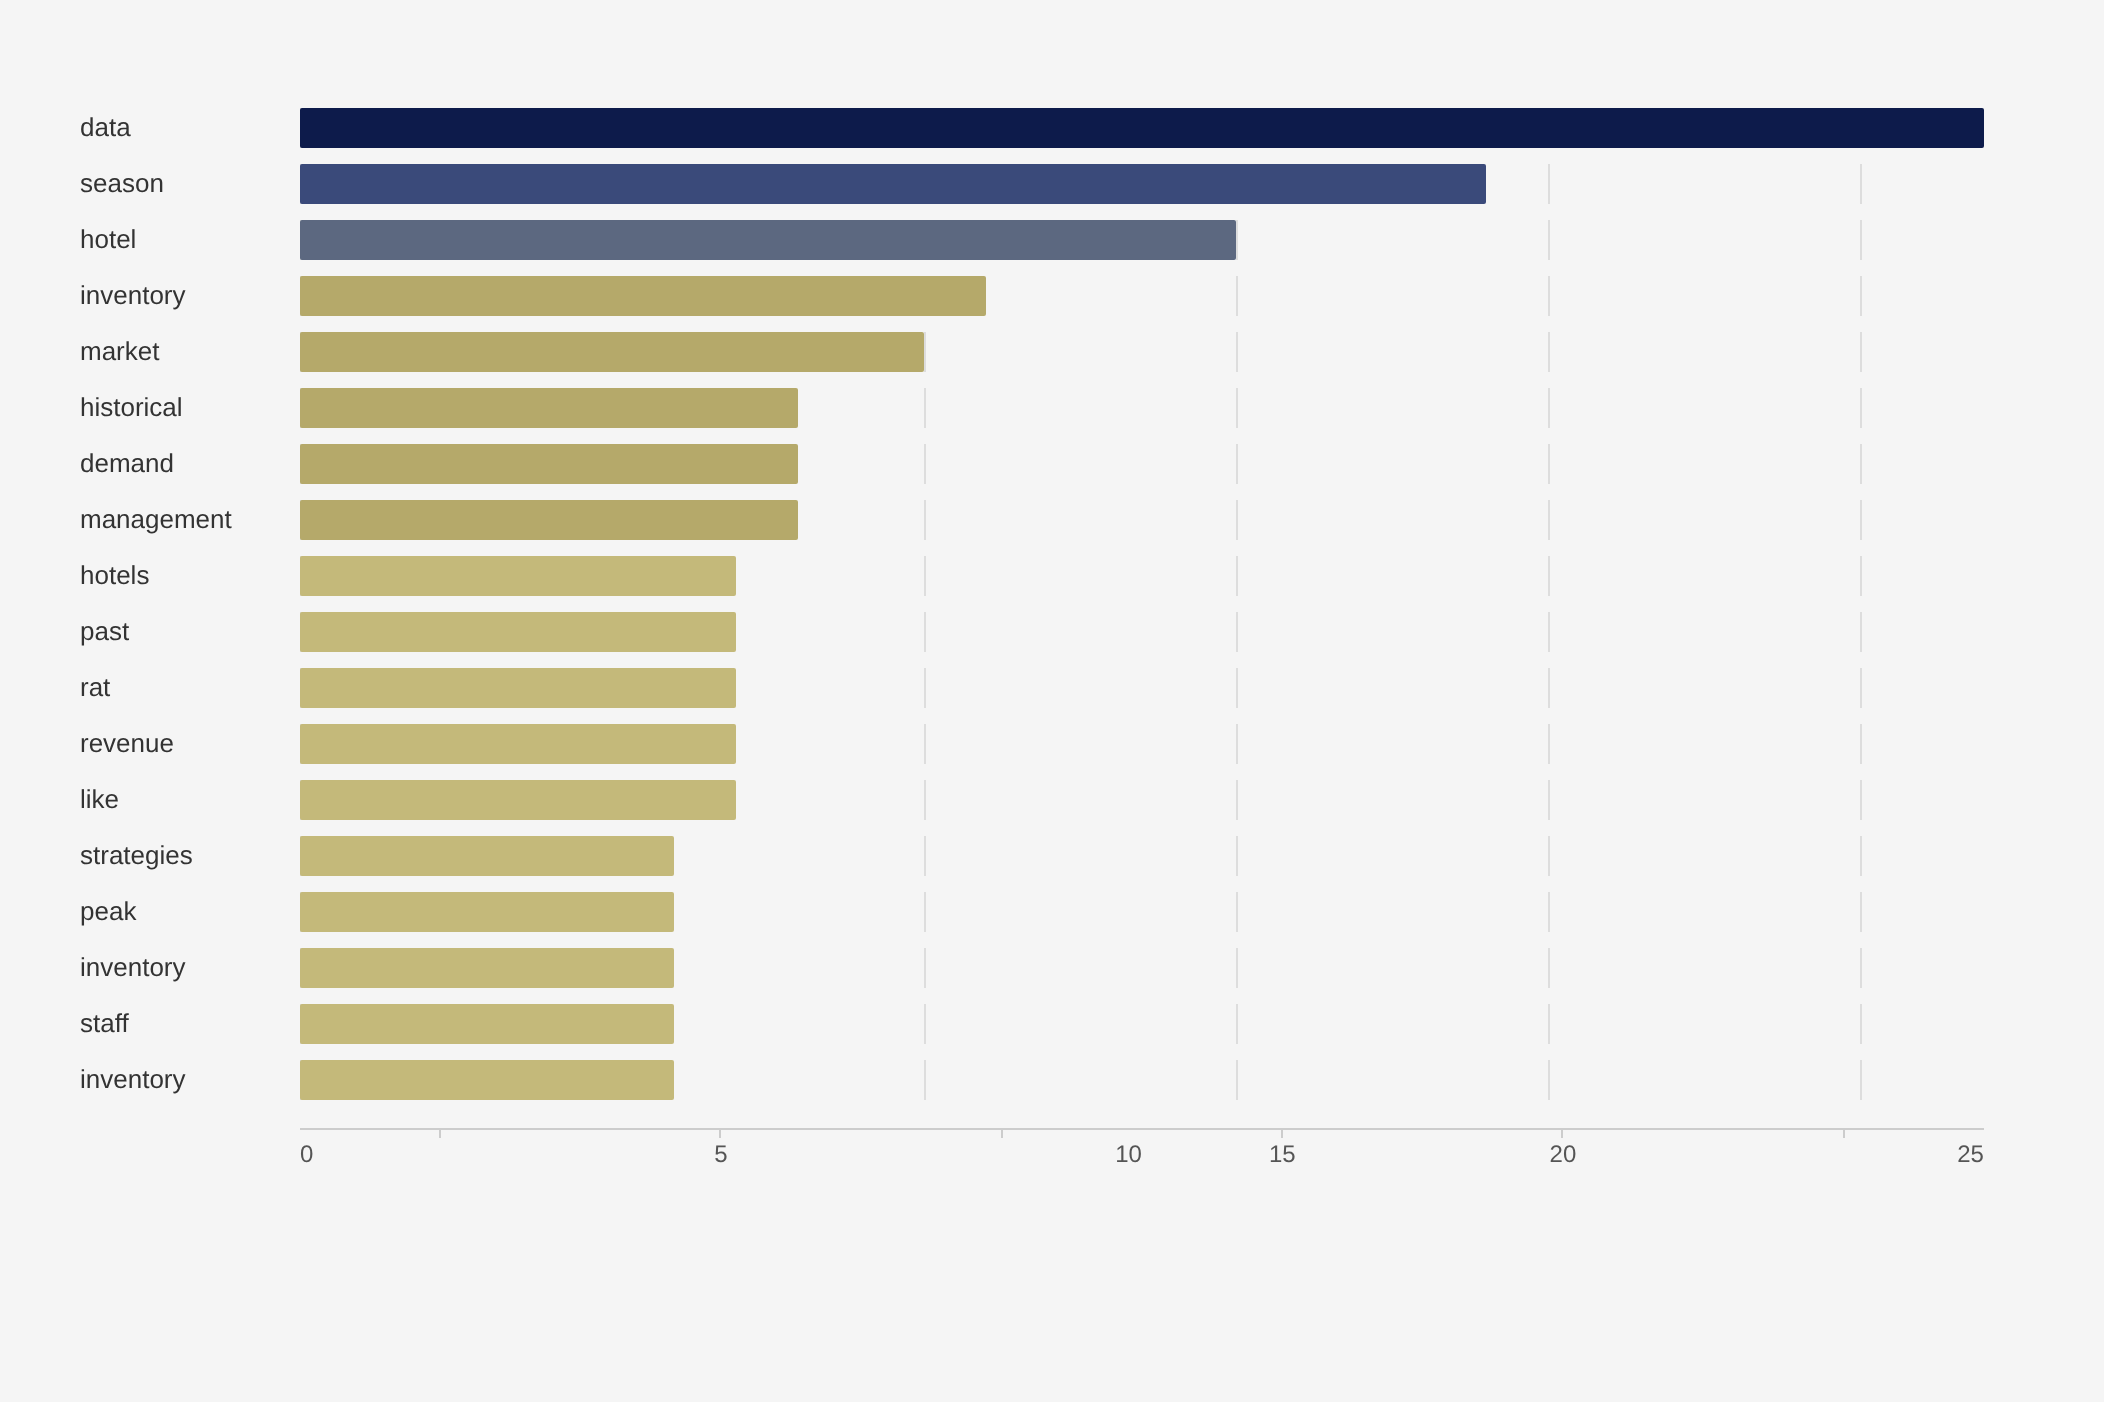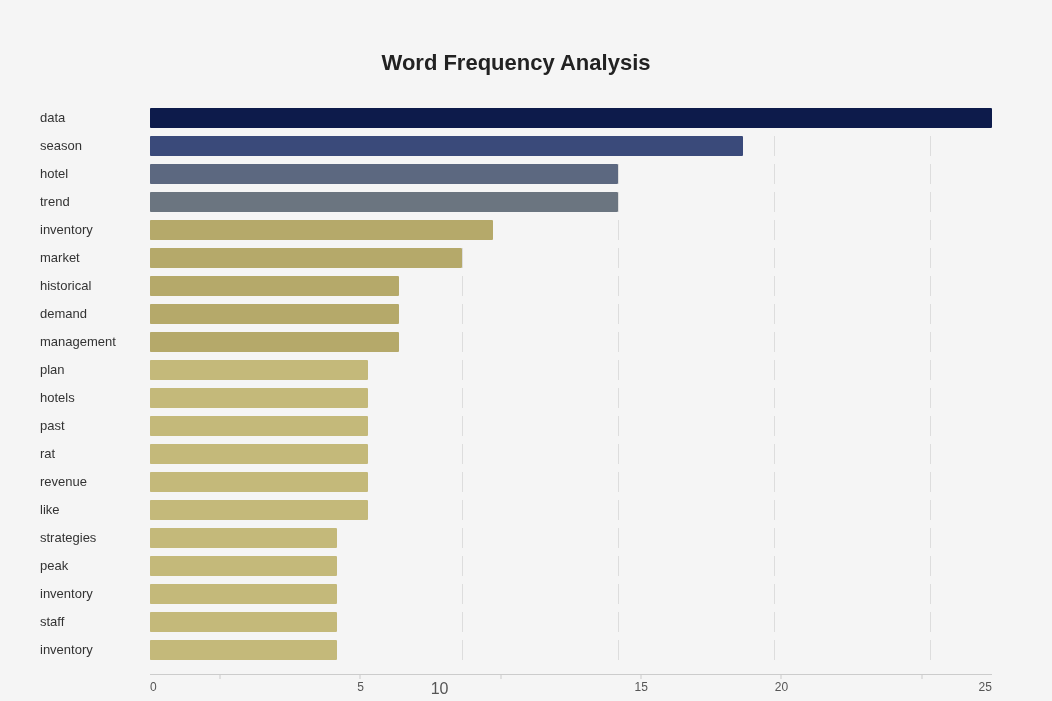--- a/index.html
+++ b/index.html
@@ -79,21 +79,20 @@
       transform: translateX(-50%);
       width: 1px;
       height: 5px;
       background: #ccc;
     }
   </style>
 </head>
 <body>
 
 <div class="chart-container">
-  <div class="chart-title">Word Frequency Analysis</div>
 
   <div style="position: relative; margin-left: 110px; margin-bottom: 0;">
 
     <div id="grid-bg" style="position: absolute; top: 0; left: 0; width: 100%; height: 100%; pointer-events: none; z-index: 0;"></div>
   </div>
 
   <div class="chart-area" id="chart-area">
   <div class="bar-row">
         <div class="bar-label">data</div>
         <div class="bar-track" style="position: relative;">
@@ -130,34 +129,20 @@
             <div style="position: absolute; left: 18.5185%; top: 0px; width: 1px; height: 100%; background: rgb(221, 221, 221);"></div>
             <div style="position: absolute; left: 37.037%; top: 0px; width: 1px; height: 100%; background: rgb(221, 221, 221);"></div>
             <div style="position: absolute; left: 55.5556%; top: 0px; width: 1px; height: 100%; background: rgb(221, 221, 221);"></div>
             <div style="position: absolute; left: 74.0741%; top: 0px; width: 1px; height: 100%; background: rgb(221, 221, 221);"></div>
             <div style="position: absolute; left: 92.5926%; top: 0px; width: 1px; height: 100%; background: rgb(221, 221, 221);"></div>
           </div>
           <div class="bar-fill" style="width: 55.5556%; background-color: rgb(92, 104, 128); position: relative; z-index: 1;"></div>
         </div>
       </div>
       <div class="bar-row">
-        <div class="bar-label">trend</div>
-        <div class="bar-track" style="position: relative;">
-          <div style="position: absolute; top: 0px; left: 0px; width: 100%; height: 100%; pointer-events: none;">
-            <div style="position: absolute; left: 0%; top: 0px; width: 1px; height: 100%; background: rgb(221, 221, 221);"></div>
-            <div style="position: absolute; left: 18.5185%; top: 0px; width: 1px; height: 100%; background: rgb(221, 221, 221);"></div>
-            <div style="position: absolute; left: 37.037%; top: 0px; width: 1px; height: 100%; background: rgb(221, 221, 221);"></div>
-            <div style="position: absolute; left: 55.5556%; top: 0px; width: 1px; height: 100%; background: rgb(221, 221, 221);"></div>
-            <div style="position: absolute; left: 74.0741%; top: 0px; width: 1px; height: 100%; background: rgb(221, 221, 221);"></div>
-            <div style="position: absolute; left: 92.5926%; top: 0px; width: 1px; height: 100%; background: rgb(221, 221, 221);"></div>
-          </div>
-          <div class="bar-fill" style="width: 55.5556%; background-color: rgb(107, 117, 128); position: relative; z-index: 1;"></div>
-        </div>
-      </div>
-      <div class="bar-row">
         <div class="bar-label">inventory</div>
         <div class="bar-track" style="position: relative;">
           <div style="position: absolute; top: 0px; left: 0px; width: 100%; height: 100%; pointer-events: none;">
             <div style="position: absolute; left: 0%; top: 0px; width: 1px; height: 100%; background: rgb(221, 221, 221);"></div>
             <div style="position: absolute; left: 18.5185%; top: 0px; width: 1px; height: 100%; background: rgb(221, 221, 221);"></div>
             <div style="position: absolute; left: 37.037%; top: 0px; width: 1px; height: 100%; background: rgb(221, 221, 221);"></div>
             <div style="position: absolute; left: 55.5556%; top: 0px; width: 1px; height: 100%; background: rgb(221, 221, 221);"></div>
             <div style="position: absolute; left: 74.0741%; top: 0px; width: 1px; height: 100%; background: rgb(221, 221, 221);"></div>
             <div style="position: absolute; left: 92.5926%; top: 0px; width: 1px; height: 100%; background: rgb(221, 221, 221);"></div>
           </div>
@@ -211,34 +196,20 @@
         <div class="bar-track" style="position: relative;">
           <div style="position: absolute; top: 0px; left: 0px; width: 100%; height: 100%; pointer-events: none;">
             <div style="position: absolute; left: 0%; top: 0px; width: 1px; height: 100%; background: rgb(221, 221, 221);"></div>
             <div style="position: absolute; left: 18.5185%; top: 0px; width: 1px; height: 100%; background: rgb(221, 221, 221);"></div>
             <div style="position: absolute; left: 37.037%; top: 0px; width: 1px; height: 100%; background: rgb(221, 221, 221);"></div>
             <div style="position: absolute; left: 55.5556%; top: 0px; width: 1px; height: 100%; background: rgb(221, 221, 221);"></div>
             <div style="position: absolute; left: 74.0741%; top: 0px; width: 1px; height: 100%; background: rgb(221, 221, 221);"></div>
             <div style="position: absolute; left: 92.5926%; top: 0px; width: 1px; height: 100%; background: rgb(221, 221, 221);"></div>
           </div>
           <div class="bar-fill" style="width: 29.6296%; background-color: rgb(181, 169, 106); position: relative; z-index: 1;"></div>
-        </div>
-      </div>
-      <div class="bar-row">
-        <div class="bar-label">plan</div>
-        <div class="bar-track" style="position: relative;">
-          <div style="position: absolute; top: 0px; left: 0px; width: 100%; height: 100%; pointer-events: none;">
-            <div style="position: absolute; left: 0%; top: 0px; width: 1px; height: 100%; background: rgb(221, 221, 221);"></div>
-            <div style="position: absolute; left: 18.5185%; top: 0px; width: 1px; height: 100%; background: rgb(221, 221, 221);"></div>
-            <div style="position: absolute; left: 37.037%; top: 0px; width: 1px; height: 100%; background: rgb(221, 221, 221);"></div>
-            <div style="position: absolute; left: 55.5556%; top: 0px; width: 1px; height: 100%; background: rgb(221, 221, 221);"></div>
-            <div style="position: absolute; left: 74.0741%; top: 0px; width: 1px; height: 100%; background: rgb(221, 221, 221);"></div>
-            <div style="position: absolute; left: 92.5926%; top: 0px; width: 1px; height: 100%; background: rgb(221, 221, 221);"></div>
-          </div>
-          <div class="bar-fill" style="width: 25.9259%; background-color: rgb(196, 185, 122); position: relative; z-index: 1;"></div>
         </div>
       </div>
       <div class="bar-row">
         <div class="bar-label">hotels</div>
         <div class="bar-track" style="position: relative;">
           <div style="position: absolute; top: 0px; left: 0px; width: 100%; height: 100%; pointer-events: none;">
             <div style="position: absolute; left: 0%; top: 0px; width: 1px; height: 100%; background: rgb(221, 221, 221);"></div>
             <div style="position: absolute; left: 18.5185%; top: 0px; width: 1px; height: 100%; background: rgb(221, 221, 221);"></div>
             <div style="position: absolute; left: 37.037%; top: 0px; width: 1px; height: 100%; background: rgb(221, 221, 221);"></div>
             <div style="position: absolute; left: 55.5556%; top: 0px; width: 1px; height: 100%; background: rgb(221, 221, 221);"></div>
@@ -373,20 +344,20 @@
           </div>
           <div class="bar-fill" style="width: 22.2222%; background-color: rgb(196, 185, 122); position: relative; z-index: 1;"></div>
         </div>
       </div>
     </div>
 
   <div class="x-axis-area" id="x-axis-area">
     <div class="x-axis-ticks" id="x-axis-ticks">
         <span class="x-tick" style="font-size: 12px; color: rgb(85, 85, 85); flex: 1 1 0%; text-align: left;">0</span>
         <span class="x-tick" style="font-size: 12px; color: rgb(85, 85, 85); flex: 1 1 0%; text-align: center;">5</span>
-        <span class="x-tick" style="font-size: 16px; color: rgb(85, 85, 85); flex: 1 1 0%; text-align: left;">10</span>
+        <span class="x-tick" style="font-size: 12px; color: rgb(85, 85, 85); flex: 1 1 0%; text-align: right;">10</span>
         <span class="x-tick" style="font-size: 12px; color: rgb(85, 85, 85); flex: 1 1 0%; text-align: center;">15</span>
         <span class="x-tick" style="font-size: 12px; color: rgb(85, 85, 85); flex: 1 1 0%; text-align: center;">20</span>
         <span class="x-tick" style="font-size: 12px; color: rgb(85, 85, 85); flex: 1 1 0%; text-align: right;">25</span>
       </div>
 
   </div>
 </div>
 
 </body></html>

